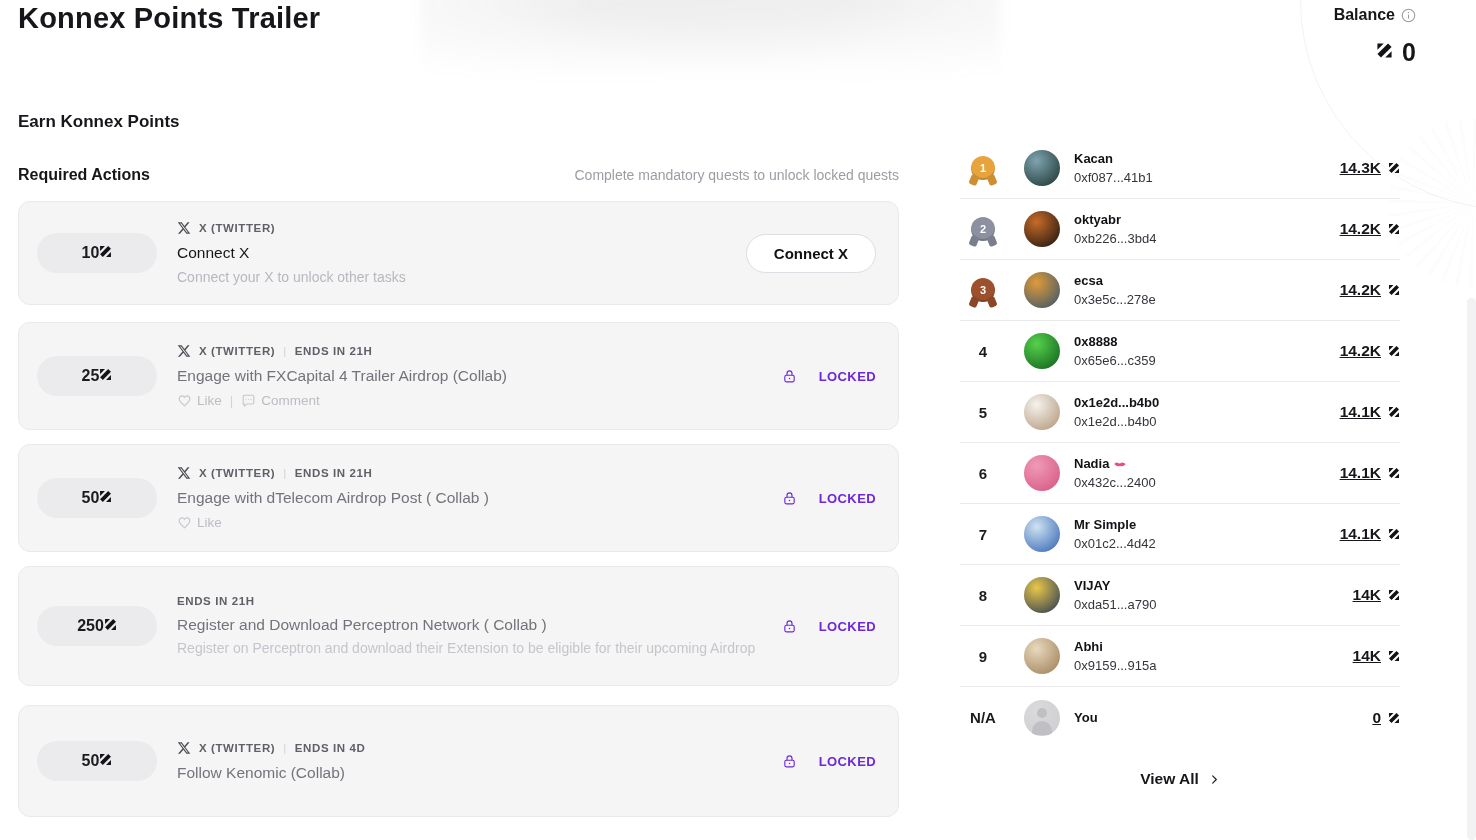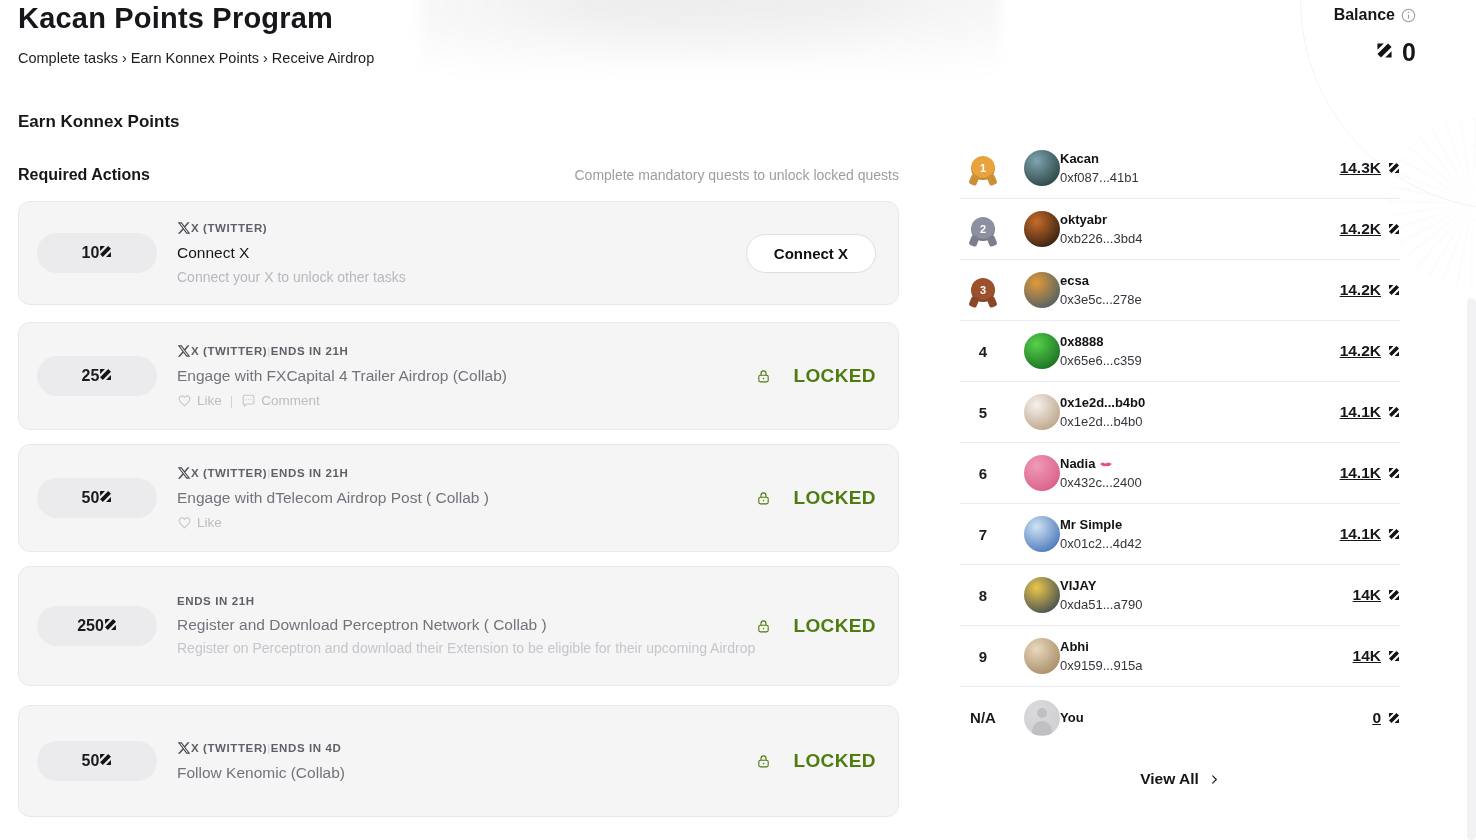--- a/index.html
+++ b/index.html
@@ -43,37 +43,37 @@
   .card.c1 { margin-top:17px; height:104px; }
   .card.c2 { margin-top:17px; height:108px; }
   .card.c3 { margin-top:14px; height:108px; }
   .card.c4 { margin-top:14px; height:120px; }
   .card.c5 { margin-top:19px; height:112px; }
 
   .pts-badge { flex:none; width:120px; height:40px; border-radius:20px; background:#ebebed;
                display:flex; align-items:center; justify-content:center; 
                font-size:16px; font-weight:700; color:#1a1a1f; }
   .card-body { margin-left:20px; min-width:0; }
-  .meta { display:flex; align-items:center; gap:0; font-size:11.5px; font-weight:600;
+  .meta { display:flex; align-items:center; gap:8px; font-size:11.5px; font-weight:600;
           letter-spacing:.6px; color:#5f5f67; }
   .meta .x-logo { width:14px; height:14px; color:#4c4c54; }
   .meta-div { color:#d2d2d8; font-weight:400; }
   .card-title { margin-top:9px; font-size:15.5px; }
   .title-dark { color:#17171b; }
   .title-grey { color:#73737b; }
   .card-sub { margin-top:7px; font-size:14px; color:#b7b7bf; }
   .card-desc { margin-top:6px; font-size:14px; line-height:1.25; color:#c5c5cc; max-width:590px; }
   .act-row { display:flex; align-items:center; gap:8px; margin-top:8px; font-size:13.5px; color:#bcbcc3; }
   .act { display:flex; align-items:center; gap:5px; }
   .act svg { width:15px; height:15px; color:#c6c6cd; }
   .card-right { margin-left:auto; flex:none; display:flex; align-items:center; }
   .connect-btn { background:#fff; border:1px solid #dddde3; border-radius:22px; padding:10px 27px;
                  font-size:15px; font-weight:700; color:#111; cursor:pointer; font-family:inherit; }
-  .locked { display:flex; align-items:center; gap:22px; font-size:19px; font-weight:700;
-            letter-spacing:.4px; color:#4d7c0f; }
+  .locked { display:flex; align-items:center; gap:22px; font-size:13px; font-weight:700;
+            letter-spacing:.4px; color:#6d28d9; }
   .locked svg { width:15px; height:15px; }
 
   
   .board { position:absolute; left:960px; top:112px; width:440px; }
   .board-title { font-size:17px; font-weight:700; height:20px; }
   .board-list { margin-top:26px; }
   .lb-row { display:flex; align-items:center; height:61px; border-bottom:1px solid #e9e9ee; }
   .lb-row.last { border-bottom:none; }
   .rank-cell { flex:none; width:46px; display:flex; justify-content:center; }
   .rank-num { font-size:15px; font-weight:600; color:#1b1b20; }
@@ -82,21 +82,21 @@
            box-shadow:inset 0 -2px 0 rgba(0,0,0,.18); }
   .medal b { color:#fff; font-size:11px; font-weight:700; position:relative; z-index:2; }
   .medal::before, .medal::after { content:""; position:absolute; bottom:-5px; width:8px; height:10px;
            background:var(--medal); filter:brightness(.88); z-index:1; }
   .medal::before { left:-1px; transform:rotate(22deg); border-radius:2px; }
   .medal::after  { right:-1px; transform:rotate(-22deg); border-radius:2px; }
   .avatar { flex:none; width:36px; height:36px; border-radius:50%; margin-left:18px;
             background:radial-gradient(circle at 35% 30%, var(--a1), var(--a2)); position:relative; overflow:hidden; }
   .avatar .person-head { position:absolute; left:13px; top:8px; width:10px; height:10px; border-radius:50%; background:#bfbfc4; }
   .avatar .person-body { position:absolute; left:8px; top:21px; width:20px; height:14px; border-radius:10px 10px 0 0; background:#bfbfc4; }
-  .lb-info { }
+  .lb-info { margin-left:14px; }
   .lb-name { font-size:13px; font-weight:700; color:#121217; display:flex; align-items:center; gap:4px; }
   .lips { width:14px; height:10px; }
   .lb-addr { margin-top:4px; font-size:13px; color:#35353d; }
   .lb-pts { margin-left:auto; display:flex; align-items:center; gap:7px; font-size:15.5px; font-weight:700;text-decoration:underline; }
   .view-all { margin-top:22px; display:flex; align-items:center; justify-content:center; gap:10px;
               font-size:15.5px; font-weight:600; cursor:pointer; }
   .chev { width:11px; height:11px; }
 </style>
 </head>
 <body>
@@ -131,22 +131,21 @@
   </defs>
 </svg>
 
 <div class="page">
 
   <div class="glow"></div>
   <div class="fan"></div>
   <div class="arc"></div>
   <div class="scroll-track"></div>
 
-  <h1 class="page-title">Kacan Points Program</h1>
-  <div class="breadcrumb">Complete tasks › Earn Konnex Points › Receive Airdrop</div>
+  <h1 class="page-title">Konnex Points Trailer</h1>
 
   <div class="balance">
     <div class="balance-top">
       <span>Balance</span>
       <span class="info-icon">
         <svg viewBox="0 0 24 24" width="15" height="15">
             <use href="#info-shape"></use>
           </svg>
       </span>
     </div>

